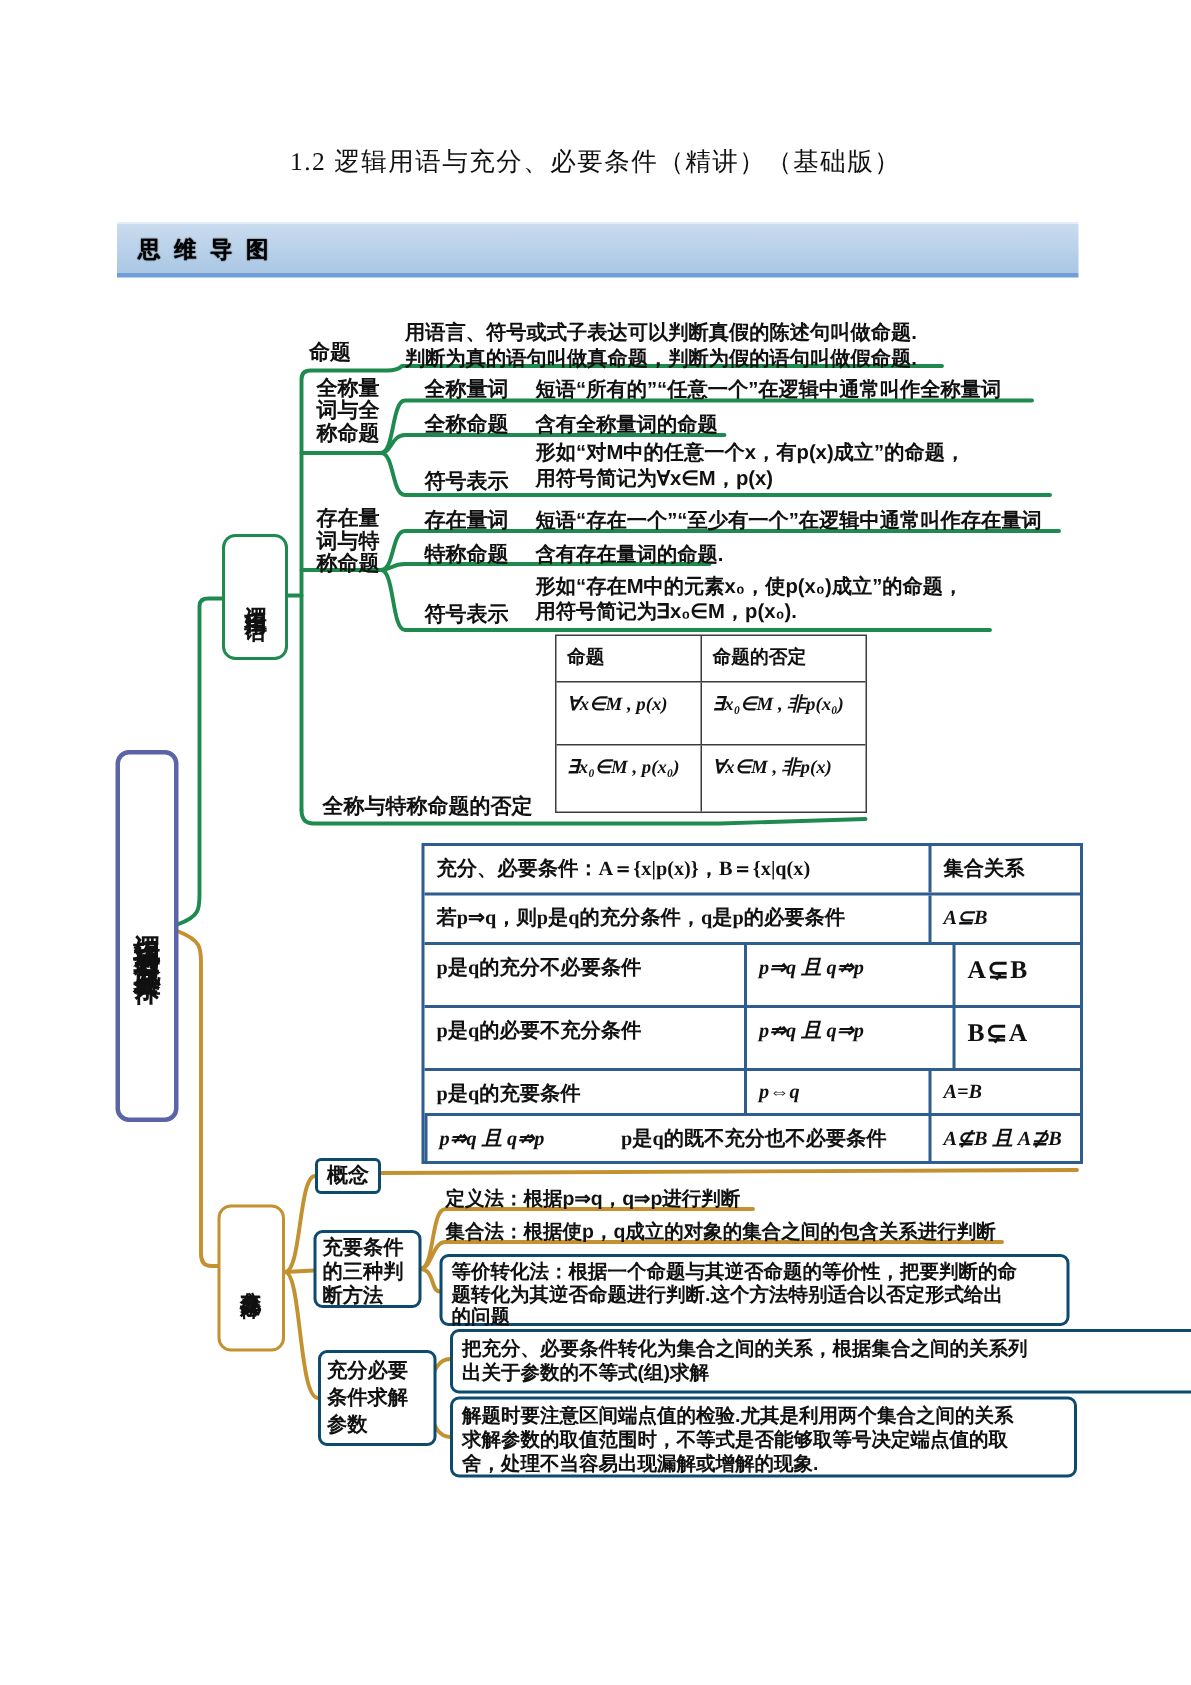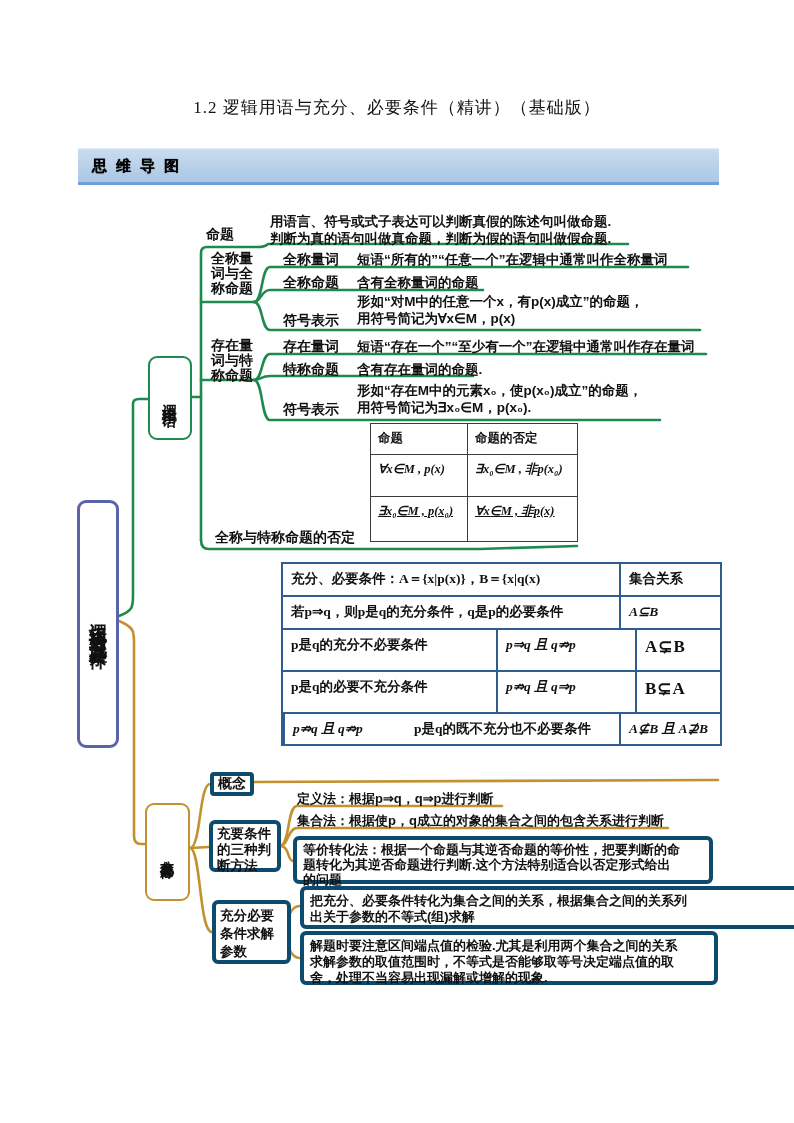--- a/index.html
+++ b/index.html
@@ -29,36 +29,36 @@
   .grp{font-weight:bold;font-size:14px;line-height:15px;}
   
   .ntable{left:370px;top:423px;width:208px;border:1.5px solid #3c3c3c;background:#fff;box-sizing:border-box;}
   .ntable .tr{display:flex;}
   .ntable .tr + .tr{border-top:1.5px solid #3c3c3c;}
   .ntable .td{box-sizing:border-box;padding:6px 4px 4px 7px;font-size:12.5px;}
   .ntable .c1{width:96px;}
   .ntable .c2{flex:1;border-left:1.5px solid #3c3c3c;}
   .ntable .hd{font-weight:bold;font-family:"Liberation Sans",sans-serif;}
   .ntable .math{font-family:"Liberation Serif",serif;font-style:italic;font-weight:bold;}
-  .ntable .r2{height:41px;} .ntable .r3{height:44px;text-decoration:underline;} .ntable .r1{height:30px;}
+  .ntable .r2{height:41px;} .ntable .r3{height:44px;} .ntable .r1{height:30px;}
   
   .rtable{left:281px;top:562px;width:441px;border:2px solid #2f5d8f;background:#fff;box-sizing:border-box;
           font-family:"Liberation Serif",serif;font-weight:bold;}
   .rtable .tr{display:flex;}
   .rtable .tr + .tr{border-top:2px solid #2f5d8f;}
   .rtable .td{box-sizing:border-box;padding:6px 4px 2px 8px;font-size:13.5px;display:flex;align-items:flex-start;}
   .rtable .w1{width:213px;} .rtable .w2{width:123px;border-left:2px solid #2f5d8f;}
   .rtable .w3{flex:1;border-left:2px solid #2f5d8f;}
   .rtable .wide{width:336px;}
   .rtable .math{font-style:italic;}
   .rtable .big{font-size:17px;font-style:normal;letter-spacing:1px;margin-left:16px;}
   .rtable .h1{height:31px;text-align:center;} .rtable .h2{height:31px;} .rtable .h3{height:40px;}
   .rtable .h4{height:40px;} .rtable .h5{height:28px;} .rtable .h6{height:30px;}
   
-  .obox{border:4px solid #0c4a6e;border-radius:6px;background:#fff;box-sizing:border-box;
+  .obox{border:2px solid #0c4a6e;border-radius:6px;background:#fff;box-sizing:border-box;
         font-weight:bold;}
   .concept-box{left:210px;top:772px;width:44px;height:24px;border-radius:4px;
                display:flex;align-items:center;justify-content:center;font-size:14px;}
   .methods-box{left:209px;top:820px;width:72px;height:52px;padding:2px 4px;font-size:13.5px;line-height:16px;}
   .params-box{left:212px;top:900px;width:79px;height:64px;padding:3px 4px;font-size:13.5px;line-height:18px;}
   .equiv-box{left:293px;top:836px;width:420px;height:48px;padding:2px 6px;font-size:13px;line-height:15px;}
   .pbox1{left:300px;top:886px;width:506px;height:43px;padding:3px 6px;font-size:13px;line-height:16px;}
   .pbox2{left:300px;top:931px;width:418px;height:54px;padding:3px 6px;font-size:13px;line-height:16px;}
 </style>
 </head>
@@ -166,20 +166,25 @@
     <div class="tr h3">
       <div class="td w1">p是q的充分不必要条件</div>
       <div class="td w2 math">p⇒q 且 q⇏p</div>
       <div class="td w3 big">A⊊B</div>
     </div>
     <div class="tr h4">
       <div class="td w1">p是q的必要不充分条件</div>
       <div class="td w2 math">p⇏q 且 q⇒p</div>
       <div class="td w3 big">B⊊A</div>
     </div>
+    <div class="tr h5">
+      <div class="td w1">p是q的充要条件</div>
+      <div class="td w2 math">p⇔q</div>
+      <div class="td w3 math">A=B</div>
+    </div>
     <div class="tr h6">
       <div class="td w2 math">p⇏q 且 q⇏p</div>
       <div class="td w1">p是q的既不充分也不必要条件</div>
       <div class="td w3 math">A⊈B 且 A⊉B</div>
     </div>
   </div>
 
   <div class="abs obox concept-box">
     <span>概念</span>
   </div>

